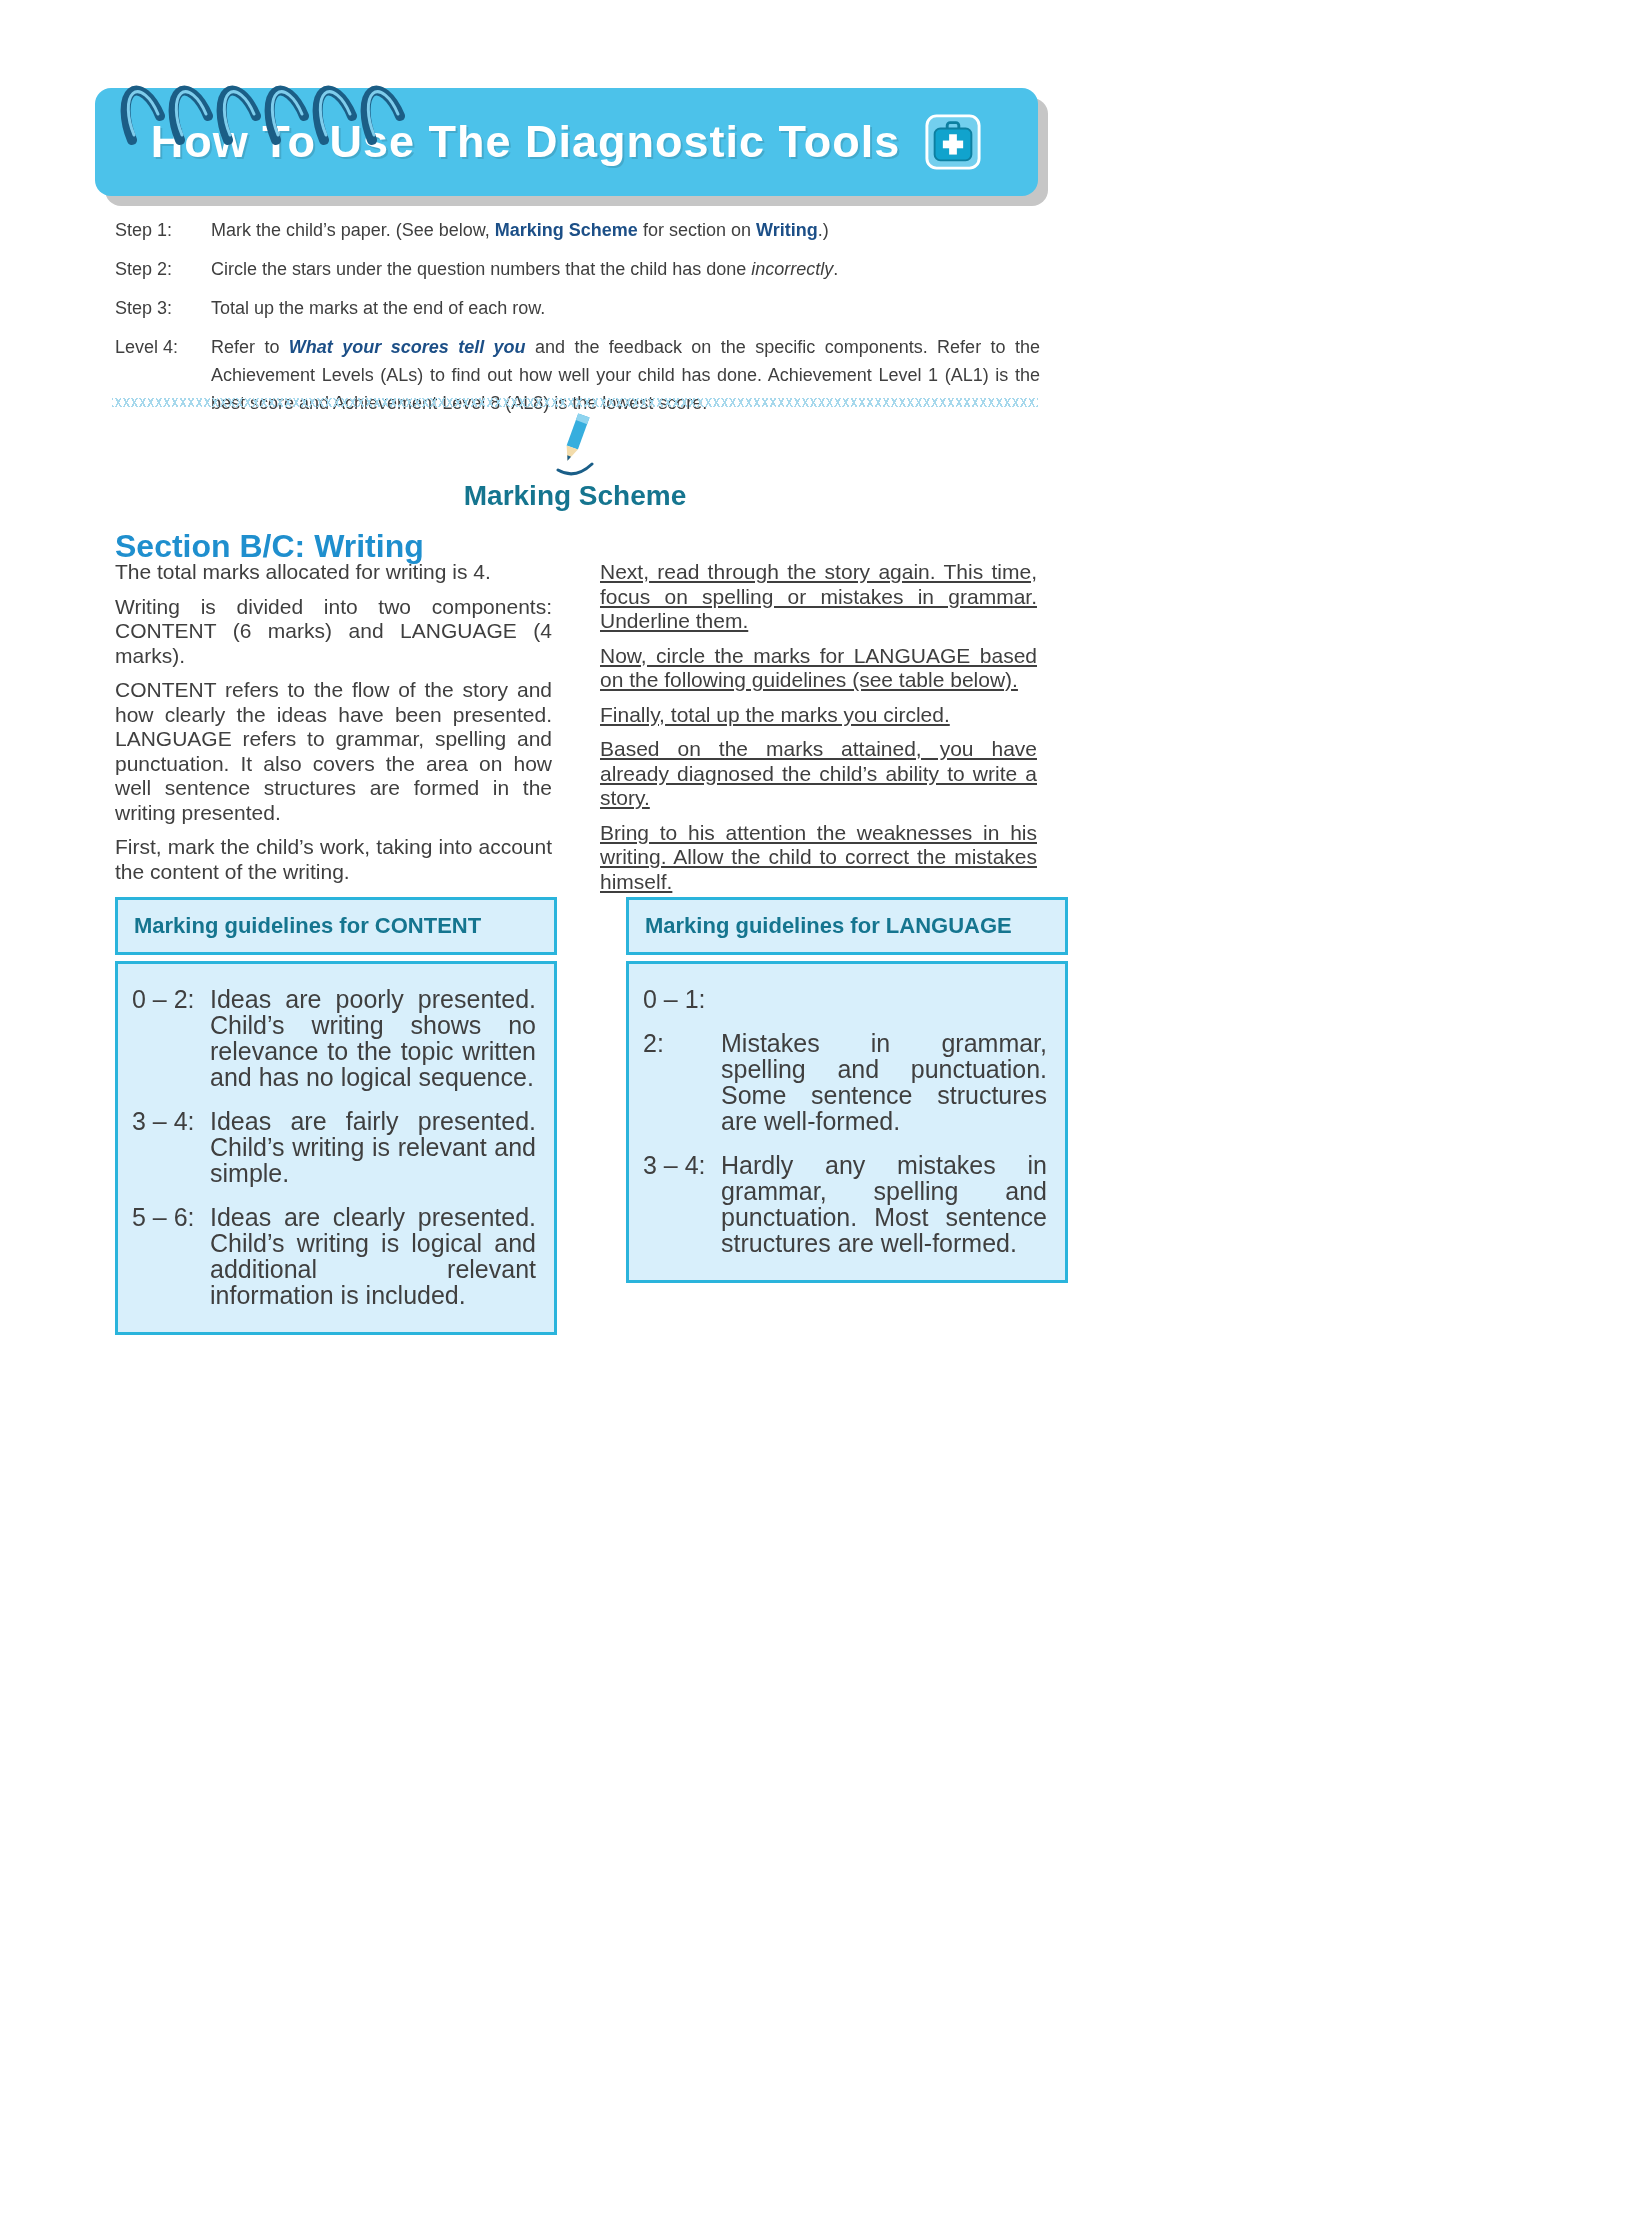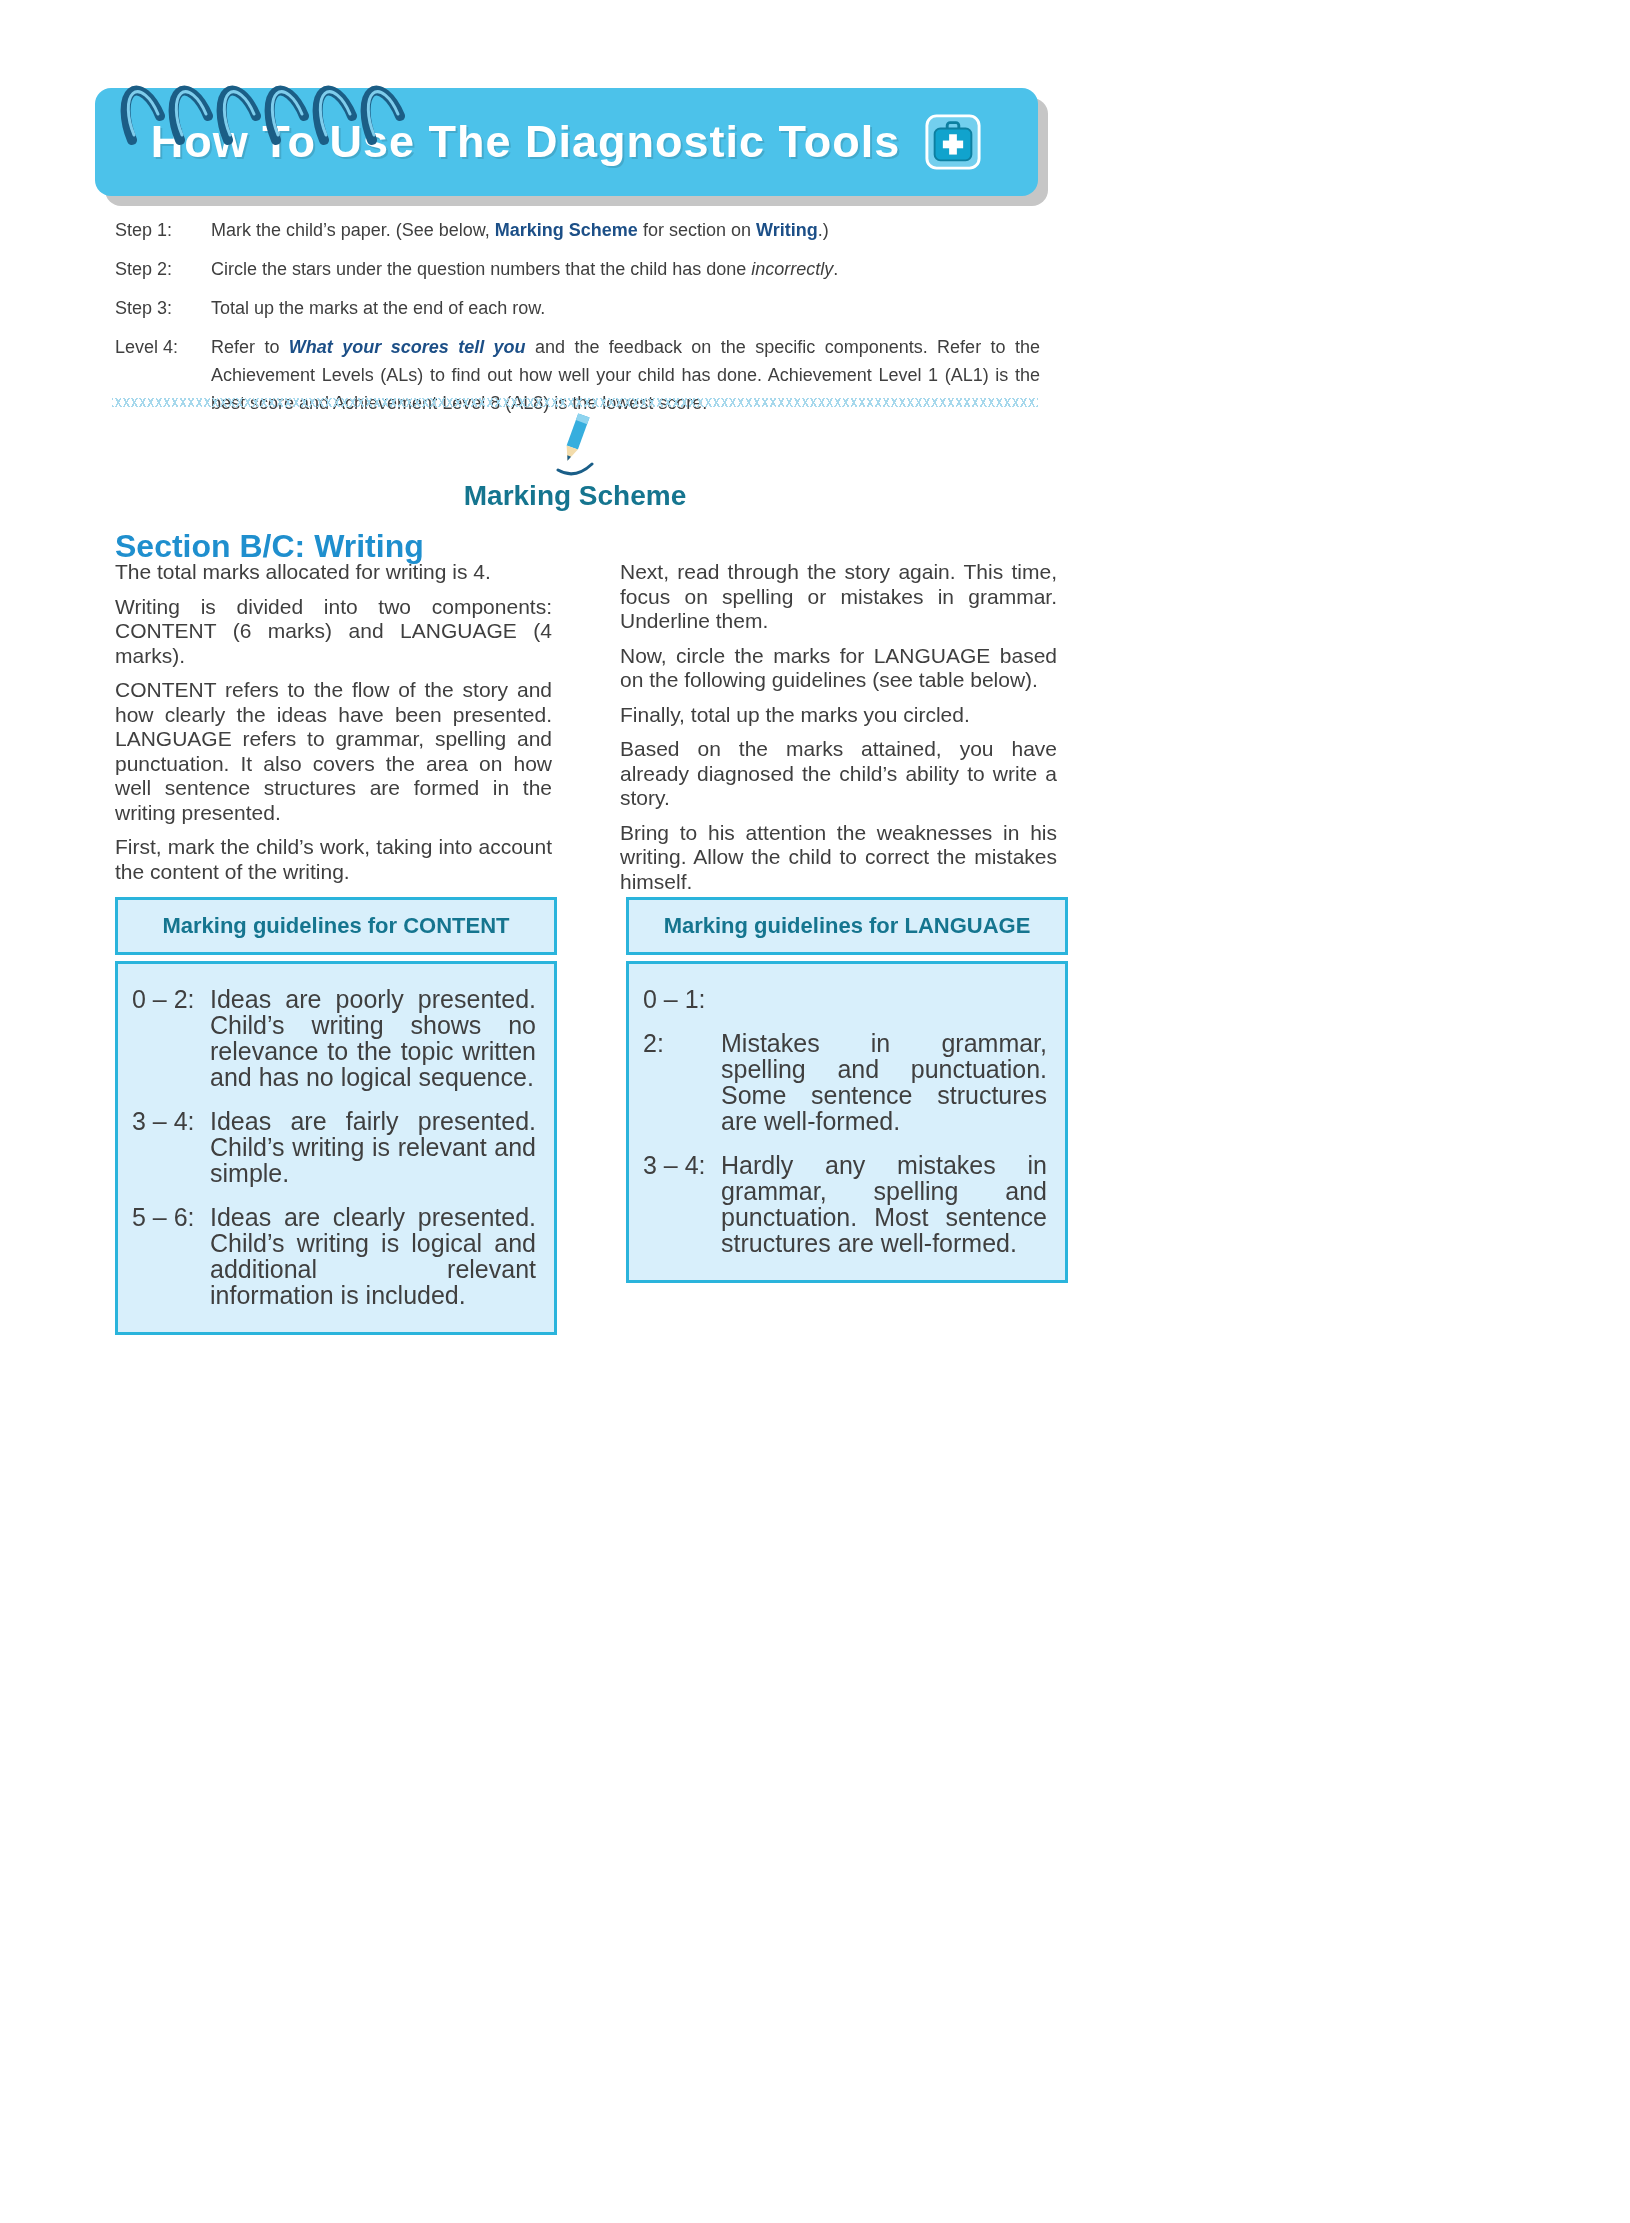--- a/index.html
+++ b/index.html
@@ -81,38 +81,38 @@
   }
   .section-heading {
     position: absolute; left: 115px; top: 528px;
     font-size: 32px; font-weight: bold;
     color: var(--blue);
   }
 
   
   .col { position: absolute; top: 560px; width: 437px; }
   .col-left  { left: 115px; }
-  .col-right { left: 620px; }
+  .col-right { left: 600px; text-decoration: underline; }
   .col p {
     margin: 0 0 10px;
     font-size: 21px; line-height: 24.5px;
     text-align: justify;
   }
 
   
   .gbox { position: absolute; top: 897px; width: 442px; }
   .gbox-left  { left: 115px; }
   .gbox-right { left: 626px; }
   .gbox-header {
     border: 3px solid var(--cyan);
     background: var(--boxfill);
-    text-align: center;
+    text-align: left;
     font-weight: bold; font-size: 22px;
     color: var(--teal);
-    padding: 13px 8px;
+    padding: 13px 16px;
   }
   .gbox-body {
     border: 3px solid var(--cyan);
     background: var(--boxfill);
     margin-top: 6px;
     padding: 22px 18px 24px 14px;
     min-height: 276px;
   }
   .grow { display: flex; margin-bottom: 18px; font-size: 25px; line-height: 26px; }
   .grow:last-child { margin-bottom: 0; }

